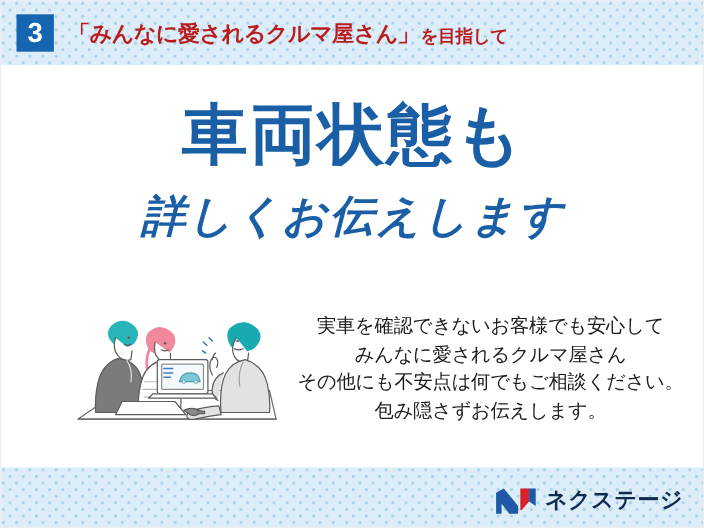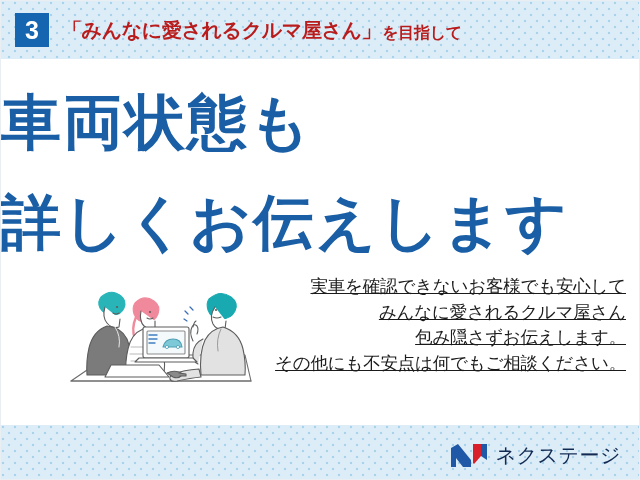--- a/index.html
+++ b/index.html
@@ -69,46 +69,47 @@
   }
   #header-title-main { font-size: 20px; letter-spacing: -0.4px; }
   #header-title-tail { font-size: 16px; letter-spacing: -0.3px; margin-left: 1px; }
 
   
   #headline {
     position: absolute;
     top: 92px;
     left: 0;
     width: 640px;
+    text-align: center;
     color: #1a5fa5;
     font-weight: bold;
     line-height: 1.0;
   }
   #headline-line1 {
     font-size: 60px;
     letter-spacing: 2px;
   }
   #headline-line2 {
-    font-size: 60px;
+    font-size: 40px;
     letter-spacing: 2px;
-    margin-top: 40px;
+    margin-top: 24px;
+    font-style: italic;
   }
 
   
   #body-copy {
     position: absolute;
-    top: 273px;
+    top: 283px;
     left: 265px;
     width: 360px;
     color: #1b1b1b;
     font-size: 17.5px;
     line-height: 25.5px;
     letter-spacing: -0.2px;
-    text-align: right;
-    text-decoration: underline;
+    text-align: center;
   }
   #body-copy .line { white-space: nowrap; }
 
   
   #illustration {
     position: absolute;
     left: 62px;
     top: 276px;
     width: 195px;
     height: 120px;
@@ -125,21 +126,21 @@
     top: 440px;
     height: 28px;
     display: flex;
     align-items: center;
   }
   #logo-mark { width: 38px; height: 25px; flex: 0 0 auto; }
   #logo-text {
     margin-left: 8px;
     color: #122a52;
     font-size: 20px;
-    font-weight: normal;
+    font-weight: bold;
     letter-spacing: 0.5px;
     line-height: 1;
   }
 </style>
 </head>
 <body>
 
 <div id="page">
 
   <div id="header-band" class="dot-band"></div>
@@ -212,22 +213,22 @@
         <path d="M48 88 L96 88 L106 100 L42 100 Z" fill="#ffffff" stroke="#5c5c5c"></path>
         <path d="M104 96 q6 -3 12 -1 q4 1 2 4 q-3 3 -8 1 Z" fill="#8a8a8a" stroke="#5c5c5c"></path>
         <path d="M116 96 l7 1 l0 2 l-6 0" fill="#8a8a8a" stroke="#5c5c5c"></path>
       </g>
     </g>
   </svg>
 
   <div id="body-copy">
     <div class="line">実車を確認できないお客様でも安心して</div>
     <div class="line">みんなに愛されるクルマ屋さん</div>
+    <div class="line">その他にも不安点は何でもご相談ください。</div>
     <div class="line">包み隠さずお伝えします。</div>
-    <div class="line">その他にも不安点は何でもご相談ください。</div>
   </div>
 
   <div id="footer-band" class="dot-band"></div>
   <div id="logo">
     <svg id="logo-mark" viewBox="0 0 38 25">
       <path d="M1 24 L1 5 L8 1 L21 17 L21 24 L13 24 L6 15 L6 24 Z" fill="#1f58a6"></path>
       <path d="M23 1 L31 1 L31 13 L24 21 L23 20 Z" fill="#d9202a"></path>
       <path d="M31 1 L37 1 L37 17 L31 13 Z" fill="#1f58a6"></path>
     </svg>
     <span id="logo-text">ネクステージ</span>

